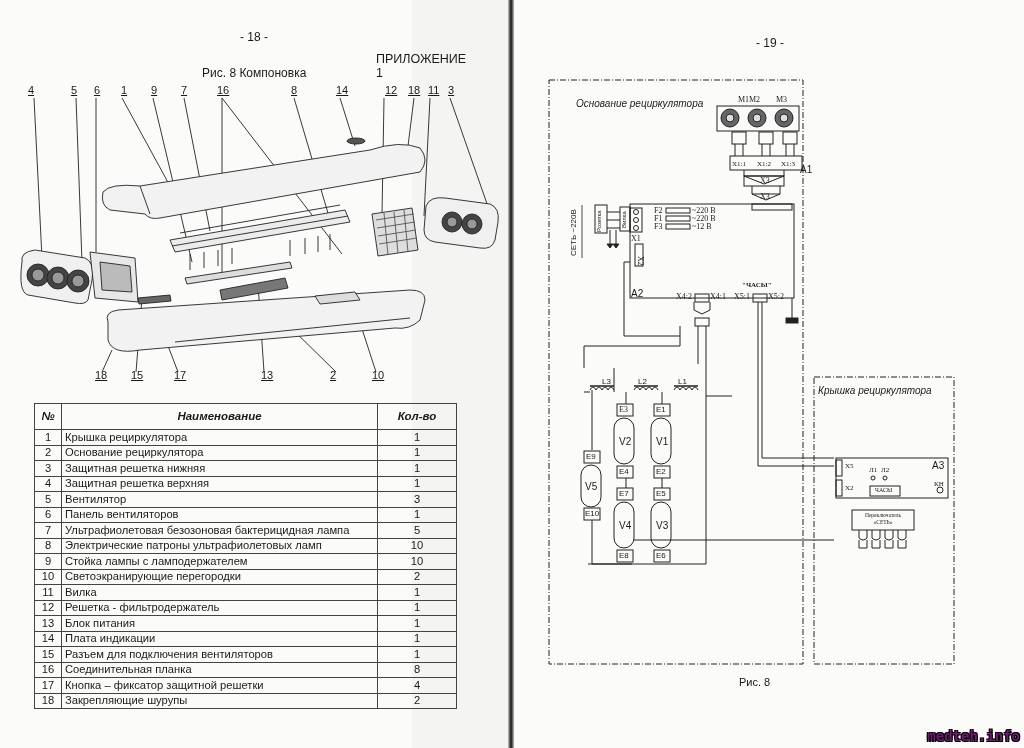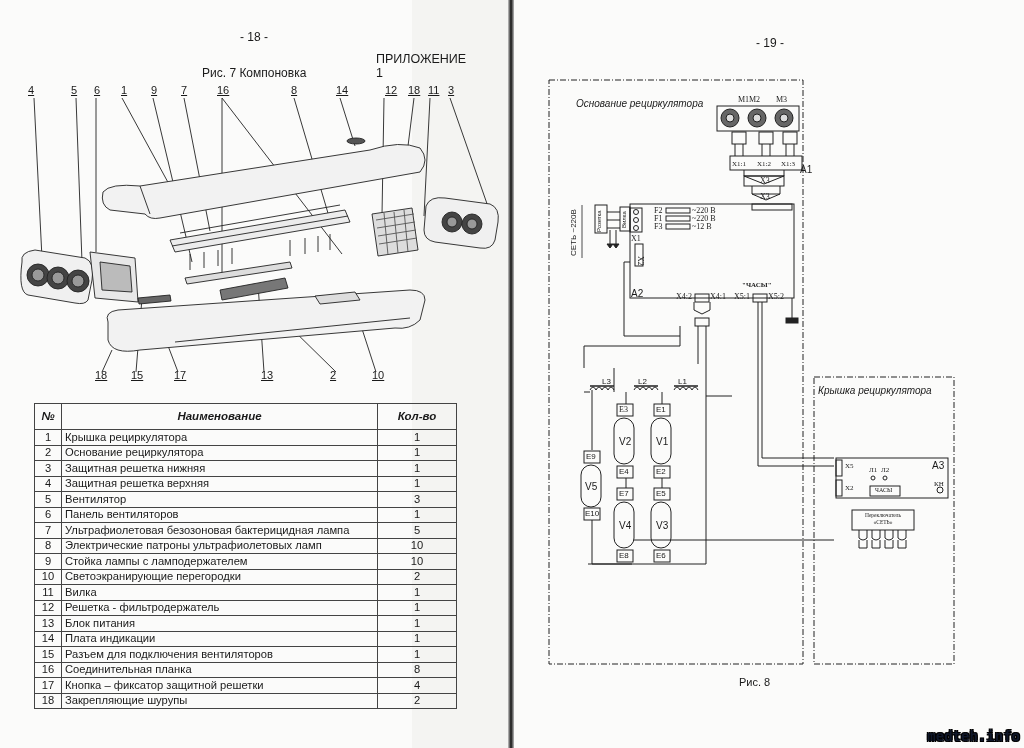--- a/index.html
+++ b/index.html
@@ -14,29 +14,29 @@
   
   table.parts { position:absolute; left:34px; top:403px; width:423px; border-collapse:collapse; font-size:11.2px; }
   table.parts td, table.parts th { border:1px solid #444; padding:0 3px; height:14.5px; line-height:13px; }
   table.parts th { font-style:italic; font-weight:bold; height:25px; font-size:11.5px; }
   table.parts td.n { text-align:center; width:20px; }
   table.parts td.q { text-align:center; width:72px; }
   table.parts td.name { white-space:nowrap; }
   .callout { position:absolute; font-size:11px; text-decoration:underline; }
   svg { position:absolute; overflow:visible; }
   .diag-label { font-size:8px; font-family:"Liberation Serif", serif; }
-  .watermark { position:absolute; right:4px; bottom:4px; font-family:"DejaVu Sans Mono", monospace; font-weight:bold; font-size:14px; color:#0f172a; text-shadow:-1px -1px 0 #000,1px -1px 0 #000,-1px 1px 0 #000,1px 1px 0 #000; }
+  .watermark { position:absolute; right:4px; bottom:4px; font-family:"DejaVu Sans Mono", monospace; font-weight:bold; font-size:14px; color:#701a75; text-shadow:-1px -1px 0 #000,1px -1px 0 #000,-1px 1px 0 #000,1px 1px 0 #000; }
 </style>
 </head>
 <body>
 
 <div class="page page-left">
   <div class="abs pnum" style="left:240px;top:30px;">- 18 -</div>
   <div class="abs title" style="left:376px;top:52px;font-size:12.5px;">ПРИЛОЖЕНИЕ 1</div>
-  <div class="abs title" style="left:202px;top:66px;font-size:12px;">Рис. 7 Компоновка</div>
+  <div class="abs title" style="left:202px;top:66px;font-size:12px;">Рис. 8 Компоновка</div>
 
   <div>
     <span class="callout" style="left:28px;top:84px;">4</span>
     <span class="callout" style="left:71px;top:84px;">5</span>
     <span class="callout" style="left:94px;top:84px;">6</span>
     <span class="callout" style="left:121px;top:84px;">1</span>
     <span class="callout" style="left:151px;top:84px;">9</span>
     <span class="callout" style="left:181px;top:84px;">7</span>
     <span class="callout" style="left:217px;top:84px;">16</span>
     <span class="callout" style="left:291px;top:84px;">8</span>

